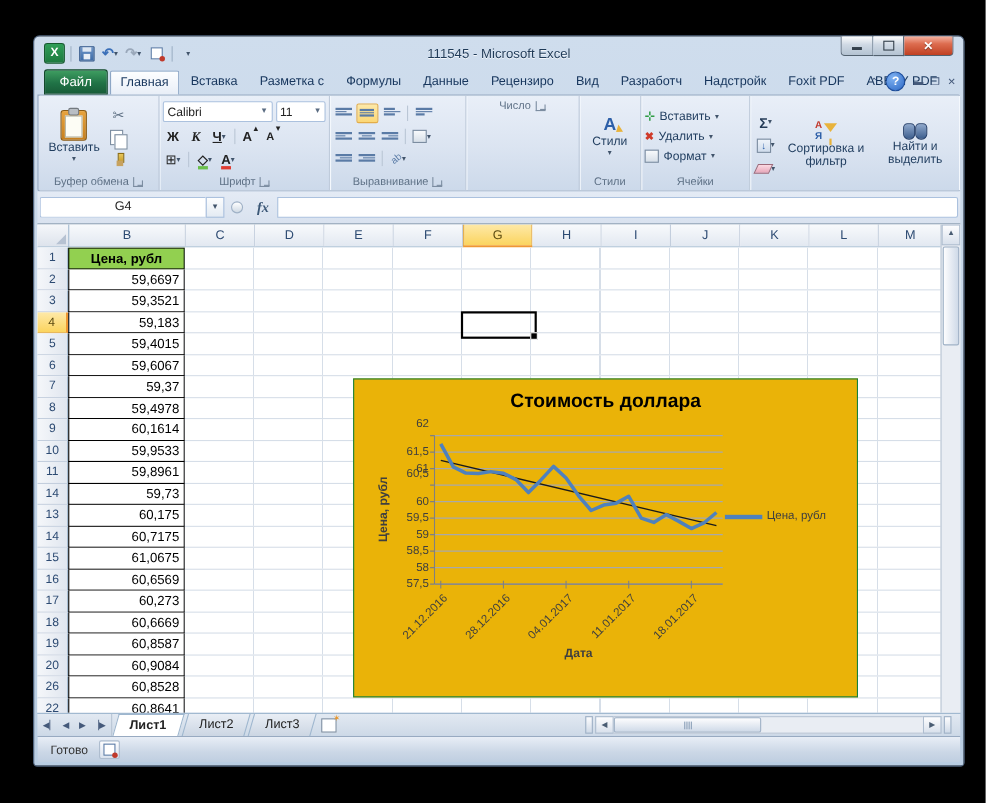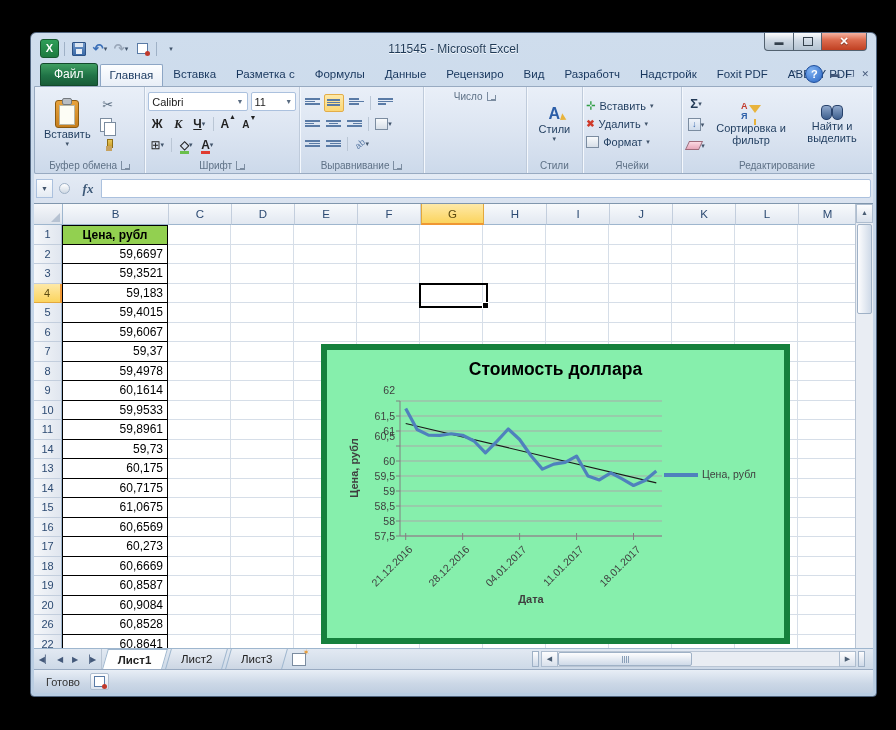--- a/index.html
+++ b/index.html
@@ -136,21 +136,21 @@
       font-size:12px;color:#000;text-align:right;padding:0 4px;box-sizing:border-box;line-height:18.5px;background:#fff;}
   .cB.hdr{background:#92d050;font-weight:bold;text-align:center;border-top:1px solid #000;}
   .grest{flex:1;border-bottom:1px solid #d6dee8;box-sizing:border-box;
       background:repeating-linear-gradient(to right,transparent 0,transparent 62px,#d6dee8 62px,#d6dee8 63px);}
   .vscroll{position:absolute;right:0;top:0;bottom:0;width:17px;background:#e9edf3;border-left:1px solid #b9c5d4;display:flex;flex-direction:column;}
   .sarrow{height:17px;background:linear-gradient(#fdfdfe,#d9e1ec);border:1px solid #aebdcf;font-size:7px;color:#4a5d73;text-align:center;line-height:15px;}
   .vthumb{height:88px;margin:1px;background:linear-gradient(90deg,#fdfdfe,#cfdae8);border:1px solid #9fb1c6;border-radius:2px;}
   .selcell{position:absolute;border:2px solid #000;background:transparent;z-index:5;}
   .fillhandle{position:absolute;right:-3px;bottom:-3px;width:5px;height:5px;background:#000;border:1px solid #fff;}
   
-  .chart{position:absolute;left:287px;top:140px;width:457px;height:288px;background:#86efac;border:6px solid #15803d;z-index:10;}
+  .chart{position:absolute;left:287px;top:140px;width:457px;height:288px;background:#eab308;border:1px solid #15803d;z-index:10;}
   .chart-title{position:absolute;left:0;right:0;top:9px;text-align:center;font-weight:bold;font-size:17.5px;color:#000;}
   .ylab{position:absolute;width:44px;text-align:right;font-size:10.5px;color:#3f3f3f;}
   .xlab{position:absolute;width:110px;text-align:right;font-size:10.5px;color:#3f3f3f;transform:rotate(-45deg);transform-origin:100% 0;white-space:nowrap;}
   .yaxis-title{position:absolute;left:27px;top:118px;transform:translate(-50%,-50%) rotate(-90deg);font-weight:bold;font-size:11px;color:#3f3f3f;white-space:nowrap;}
   .xaxis-title{position:absolute;left:73px;width:262px;top:243px;text-align:center;font-weight:bold;font-size:11px;color:#3f3f3f;}
   .legend{position:absolute;left:337px;top:118px;width:117px;}
   .litem{display:flex;align-items:flex-start;margin-bottom:27px;}
   .lswatch{flex:none;margin-top:5px;margin-right:4px;}
   .lname{font-size:10.5px;color:#3f3f3f;line-height:13px;max-width:80px;}
   
@@ -491,27 +491,25 @@
               <span class="z">Я</span>
               <span class="funnel"></span>
             </span>
           <span style="white-space:pre-line;width:72px">Сортировка и фильтр</span>
         </div>
         <div class="bigbtn2">
           <span class="binoc"></span>
           <span style="white-space:pre-line;width:66px">Найти и выделить</span>
         </div>
       </div>
-      <div class="rgroup-label">
-          <span>Редактирование</span>
-        </div>
     </div>
   </div>
 
   <div class="fbar">
+    <div class="namebox">G4</div>
     <div class="name-dd">▼</div>
     <div class="fx-split">
         <i></i>
       </div>
     <div class="fxbtn">fx</div>
     <div class="finput"></div>
   </div>
 
   <div class="sheet-area">
     <div class="colheads">

